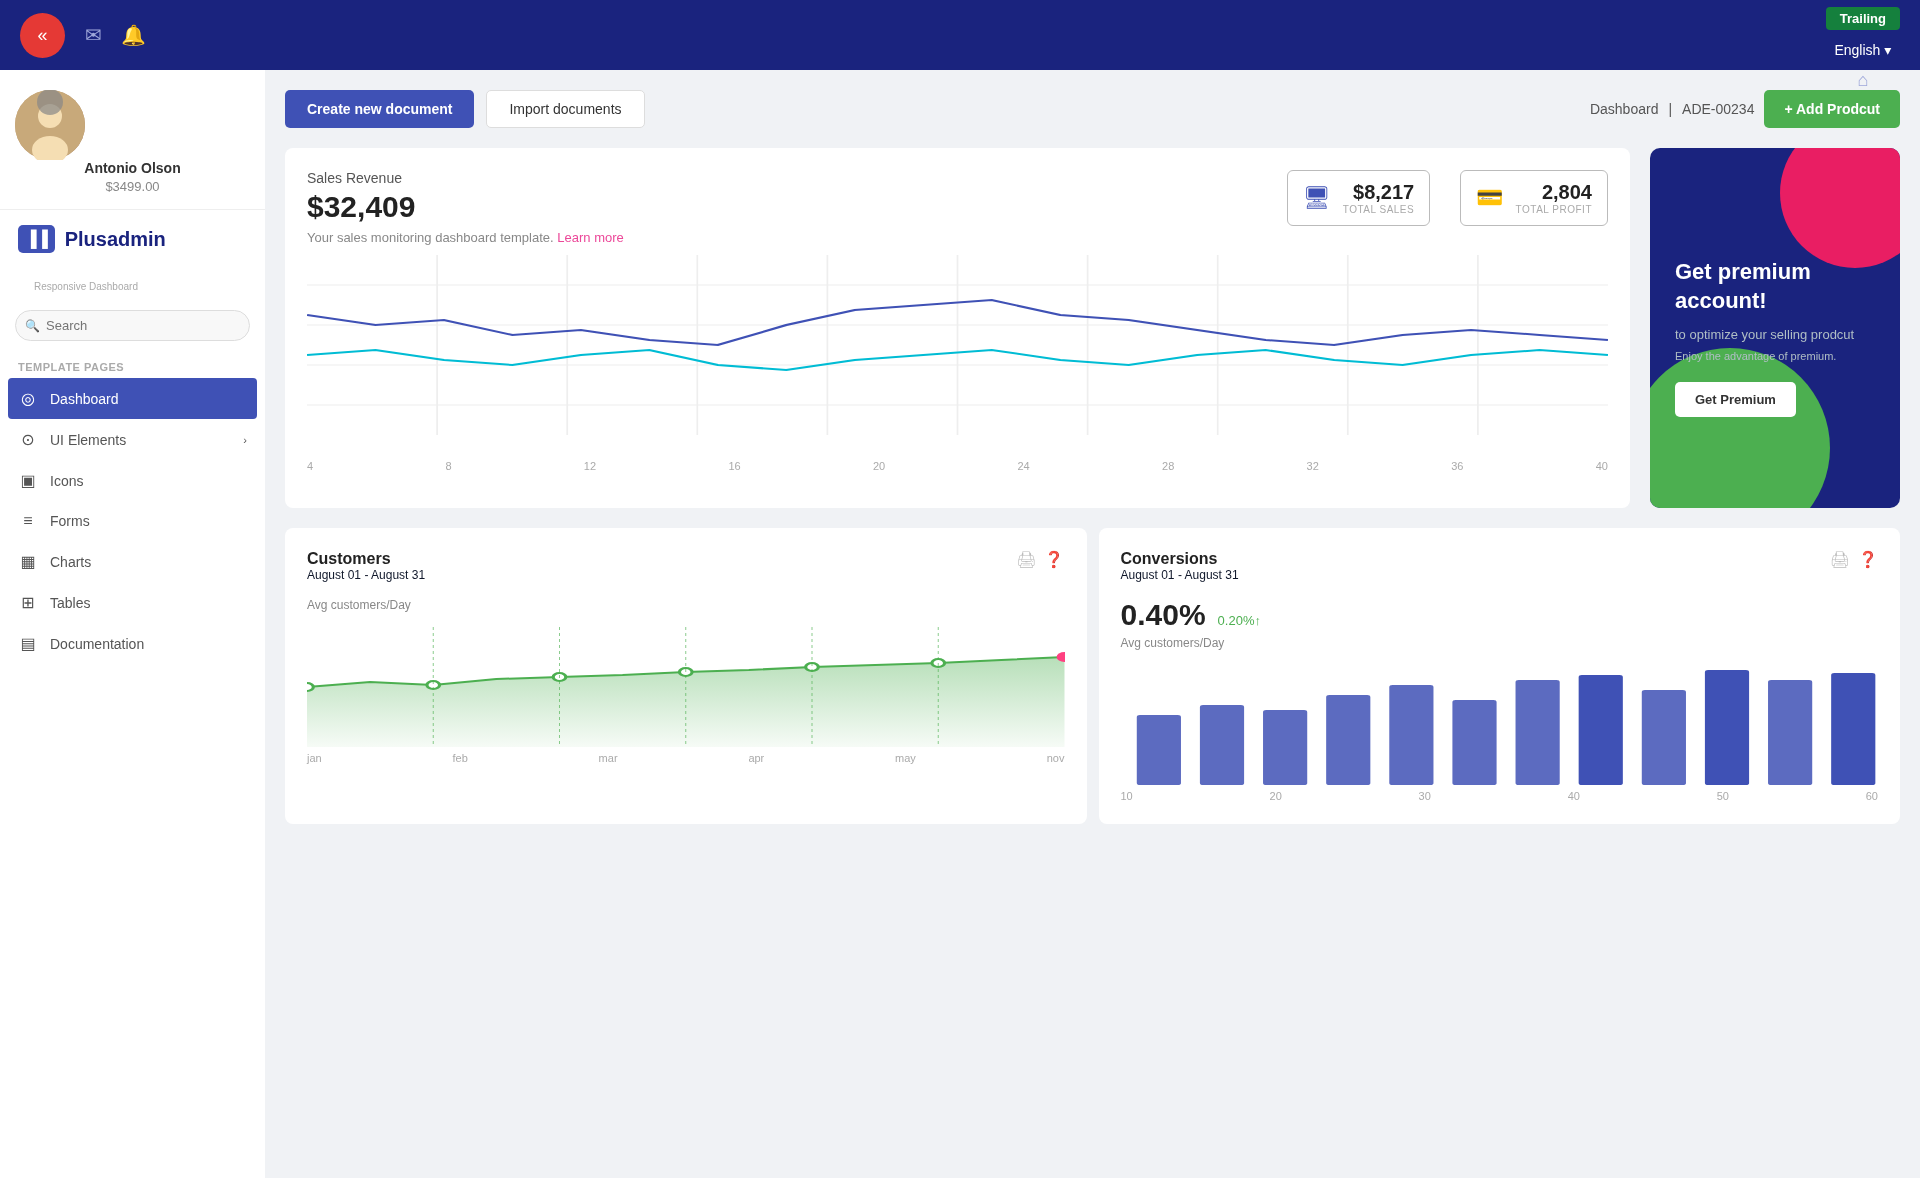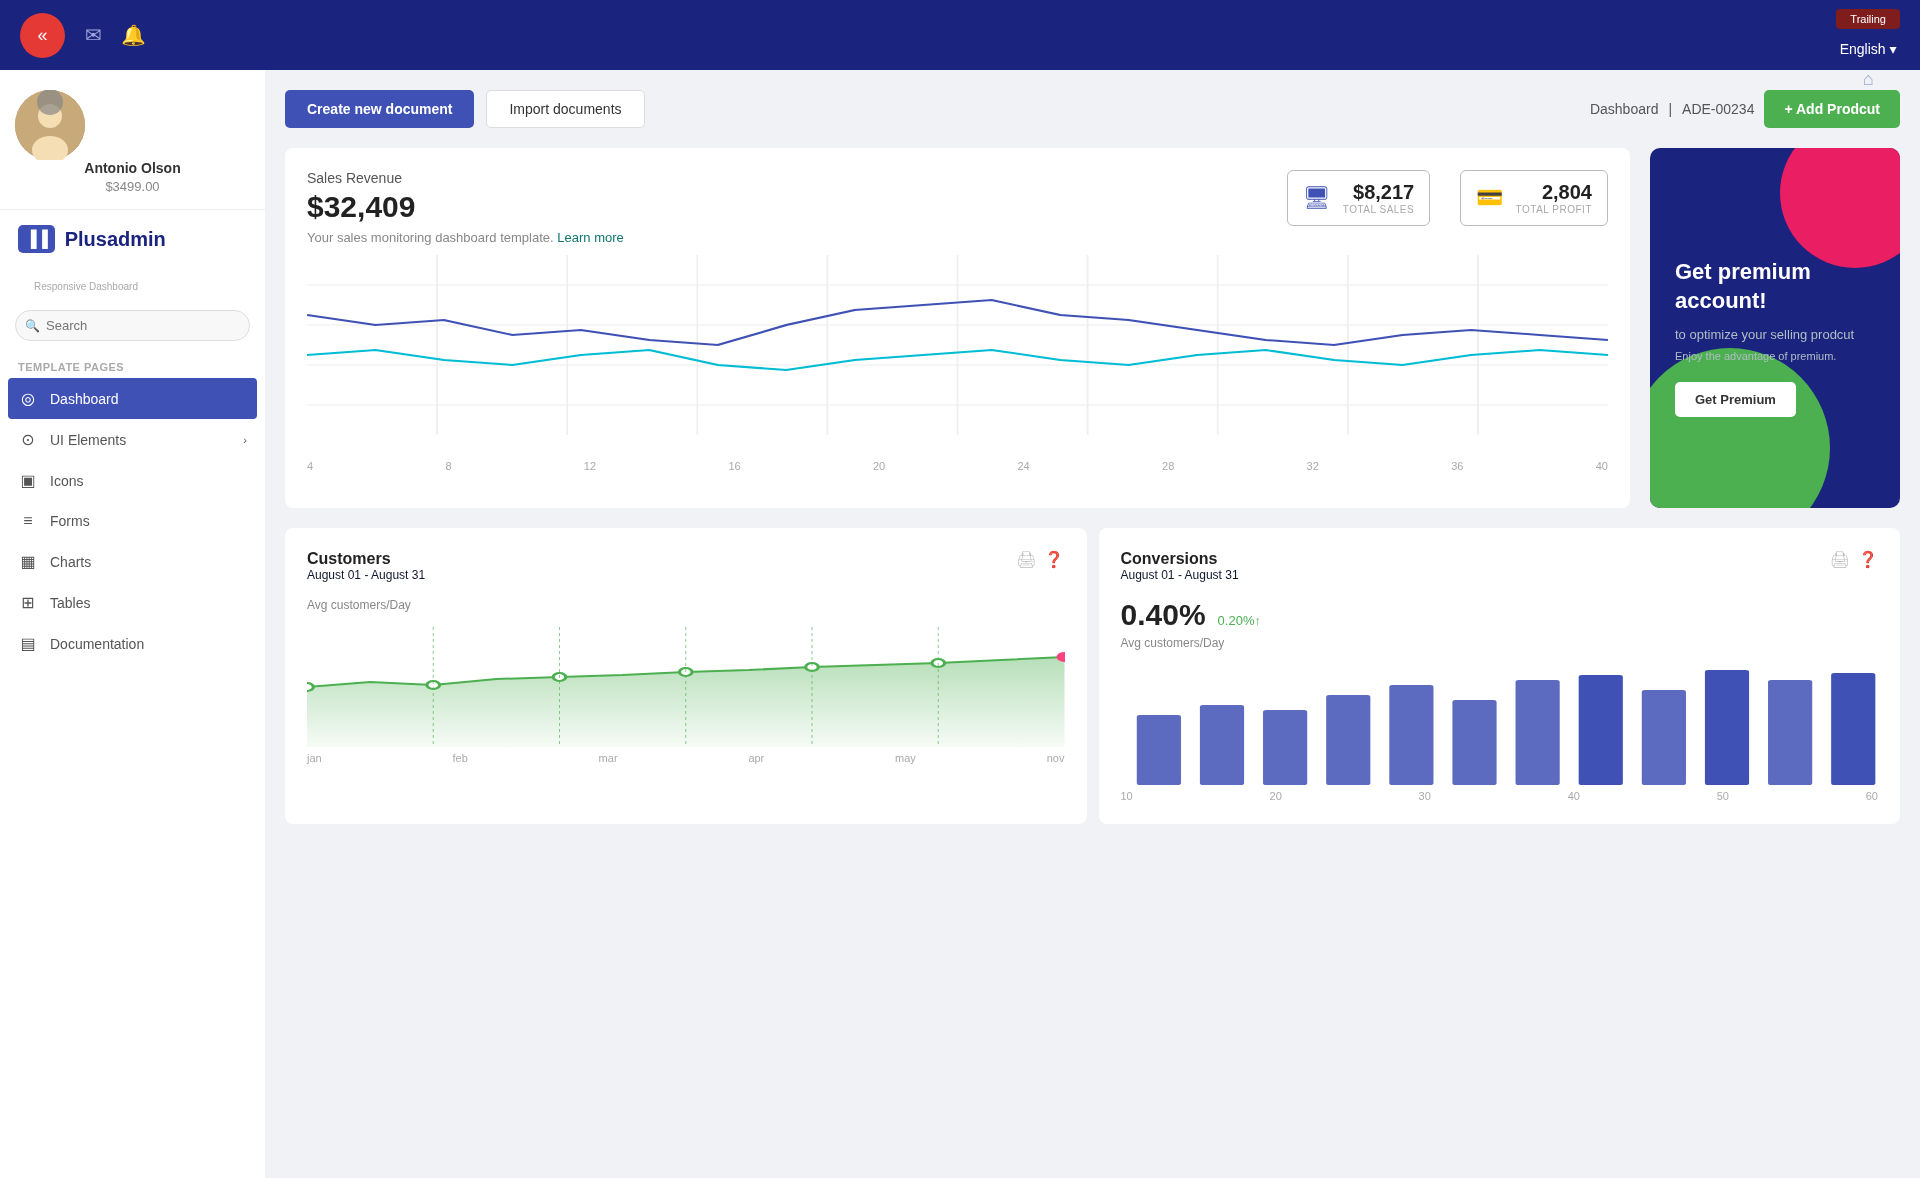--- a/index.html
+++ b/index.html
@@ -41,21 +41,21 @@
     .btn-add { background: #4caf50; color: white; border: none; padding: 11px 20px; border-radius: 5px; font-size: 14px; font-weight: 600; cursor: pointer; display: flex; align-items: center; gap: 6px; }
 
     
     .cards-row { display: flex; gap: 20px; margin-bottom: 20px; }
 
     
     .card { background: white; border-radius: 8px; padding: 22px; flex: 1; }
     .card-title { font-size: 14px; color: #555; margin-bottom: 4px; }
     .card-big-value { font-size: 30px; font-weight: 700; color: #222; margin-bottom: 6px; }
     .card-sub { font-size: 13px; color: #888; }
-    .card-sub a { color: #0f766e; text-decoration: none; text-align: center; }
+    .card-sub a { color: #ec4899; text-decoration: none; text-align: center; }
 
     .metrics-row { display: flex; gap: 30px; margin-bottom: 15px; }
     .metric-item { display: flex; align-items: center; gap: 12px; border: 1.5px solid #bbb; border-radius: 6px; padding: 10px 15px; }
     .metric-icon { font-size: 22px; color: #3f51b5; }
     .metric-icon.cyan { color: #00bcd4; }
     .metric-value { font-size: 20px; font-weight: 700; color: #222; text-align: right; }
     .metric-label { font-size: 10px; color: #aaa; letter-spacing: 0.5px; text-transform: uppercase; }
 
     
     .chart-container { width: 100%; height: 200px; position: relative; }
@@ -81,21 +81,21 @@
     .big-stat { font-size: 30px; font-weight: 700; color: #222; margin-bottom: 2px; }
     .stat-change { font-size: 13px; color: #4caf50; margin-left: 8px; }
     .avg-label { font-size: 12px; color: #888; margin-bottom: 15px; }
     .mini-chart { height: 120px; width: 100%; }
 
     
     .header-toggle { background: #e53935; color: white; border: none; border-radius: 50%; width: 45px; height: 45px; font-size: 18px; cursor: pointer; display: flex; align-items: center; justify-content: center; margin-right: 20px; }
     .header-icons { display: flex; align-items: center; gap: 20px; flex: 1; }
     .header-icon { color: #9fa8da; font-size: 20px; cursor: pointer; position: relative; }
     .header-right { margin-left: auto; display: flex; align-items: center; gap: 12px; color: white; font-size: 14px; flex-direction: column; }
-    .status-badge { background: #7f1d1d; color: white; padding: 4px 14px; border-radius: 4px; font-size: 11px; font-weight: 400; }
+    .status-badge { background: #15803d; color: white; padding: 4px 14px; border-radius: 4px; font-size: 13px; font-weight: 700; }
     .lang-select { color: white; font-size: 14px; cursor: pointer; display: flex; align-items: center; gap: 4px; }
     .home-icon { color: #9fa8da; font-size: 18px; cursor: pointer; }
   </style>
 </head>
 <body>
 
 <div class="app">
 
   <div class="header">
     <button class="header-toggle">«</button>

